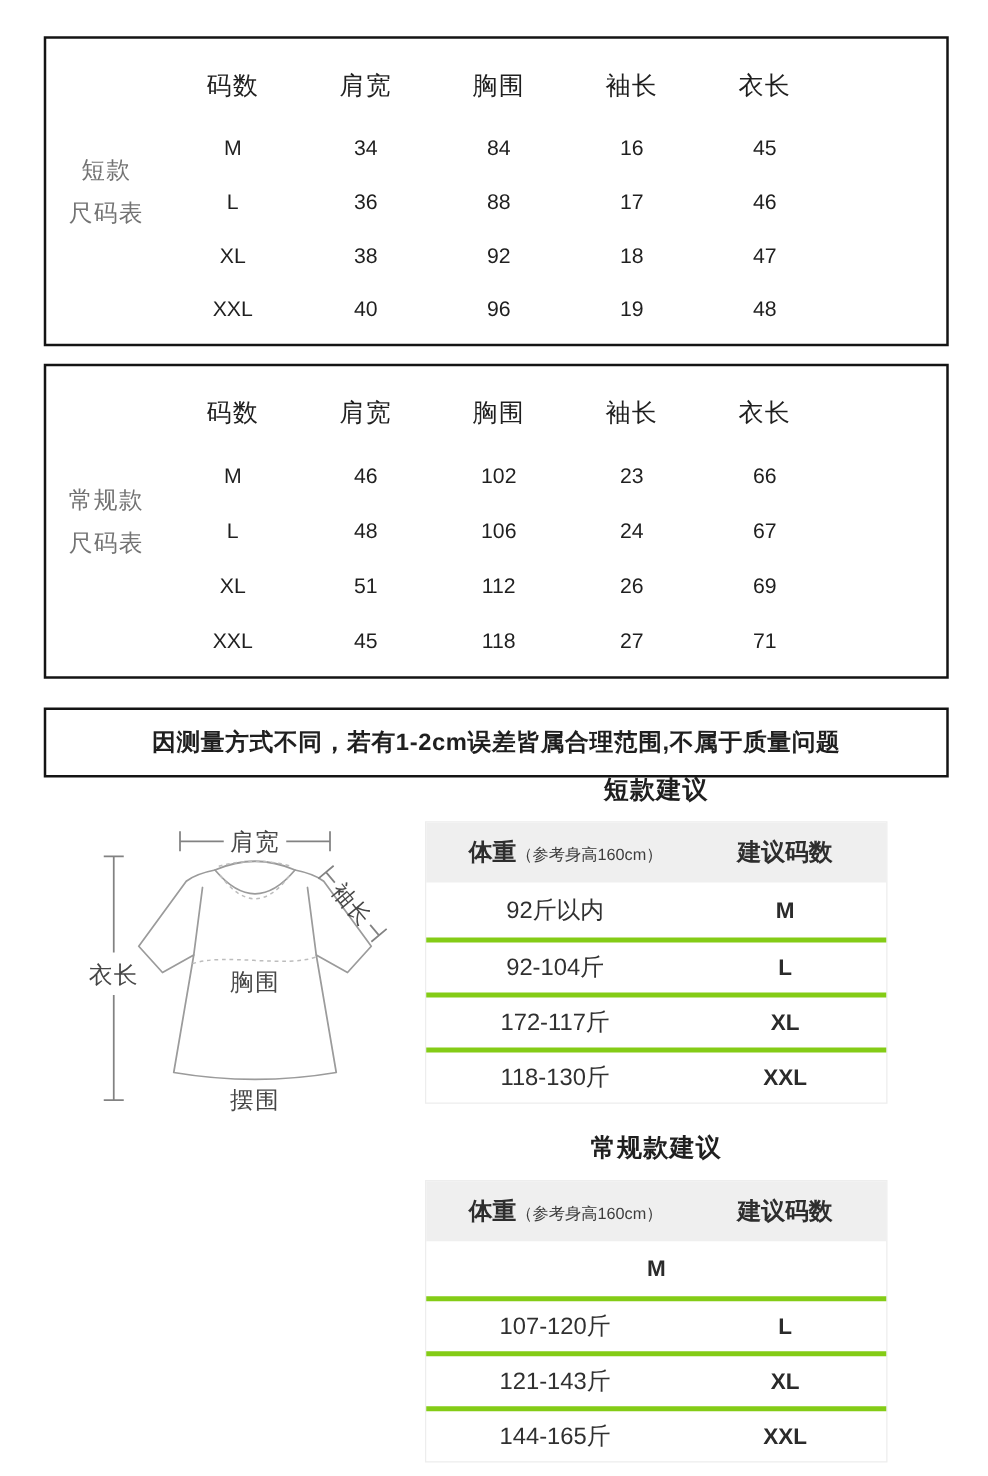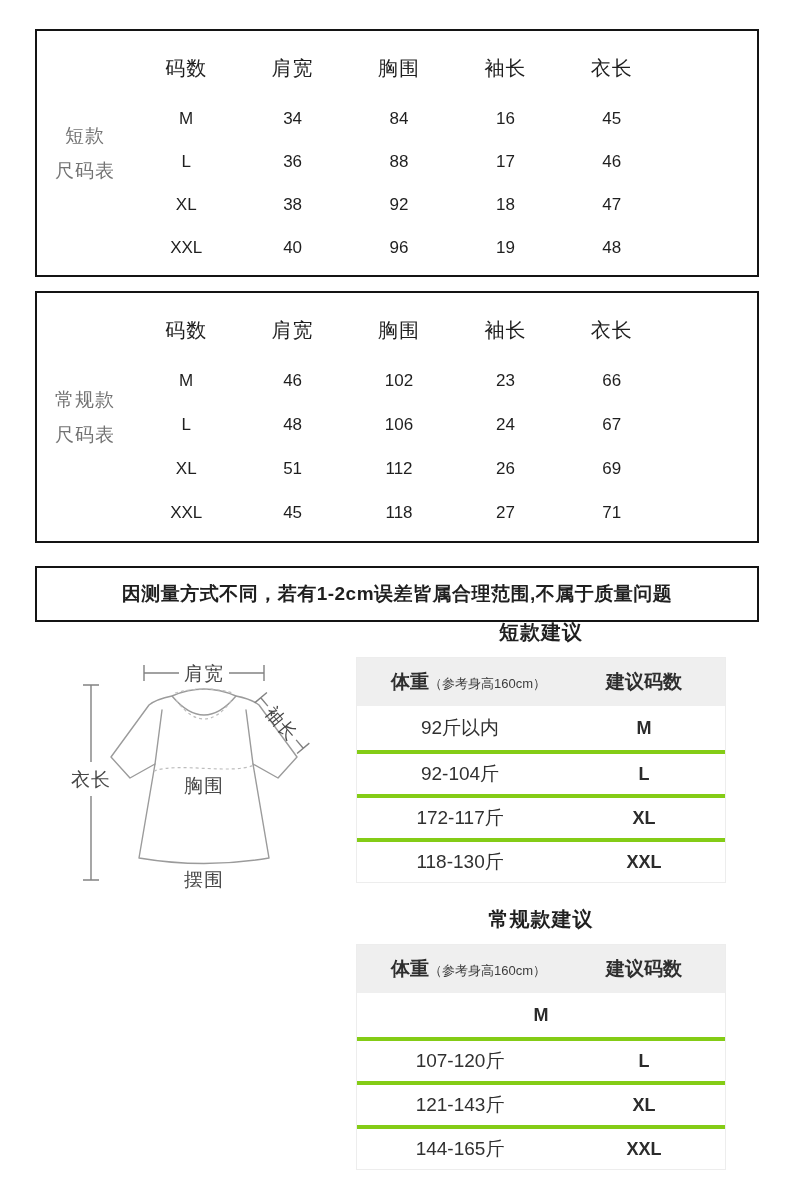--- a/index.html
+++ b/index.html
@@ -39,21 +39,21 @@
 
   
   .diagram-panel { position: absolute; left: 58px; top: 630px; width: 292px; height: 280px; }
   svg text {
     font-family: "Liberation Sans", "DejaVu Sans", sans-serif;
     font-size: 19px; font-weight: 500; fill: #474747; letter-spacing: 1px;
   }
   svg text.small { font-size: 18px; }
 
   
-  .rec-panel { position: absolute; left: 356px; top: 610px; width: 370px; padding-top: 10px; }
+  .rec-panel { position: absolute; left: 340px; top: 610px; width: 370px; padding-top: 10px; }
   .rec-title {
     text-align: center; font-size: 20px; font-weight: 700;
     color: #1f1f1f; height: 24px; line-height: 24px; margin-bottom: 13px; letter-spacing: 1px;
   }
   .rec-block + .rec-block { margin-top: 24px; }
   .rec-table { border: 1px solid #ededed; background: #fff; }
   .rec-header { display: flex; align-items: center; background: #efefef; height: 48px; }
   .rec-h-left { flex: 0 0 56%; padding-left: 34px; color: #2e2e2e; white-space: nowrap; }
   .w-label { font-size: 19px; font-weight: 600; }
   .w-note  { font-size: 13px; font-weight: 400; color: #3c3c3c; }

